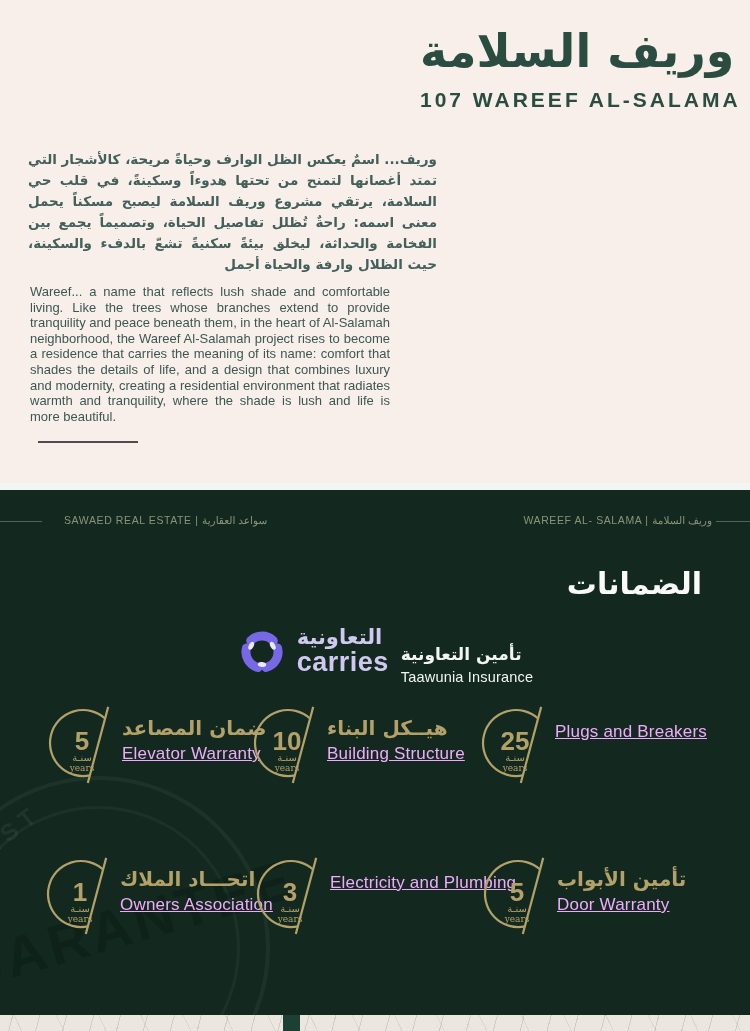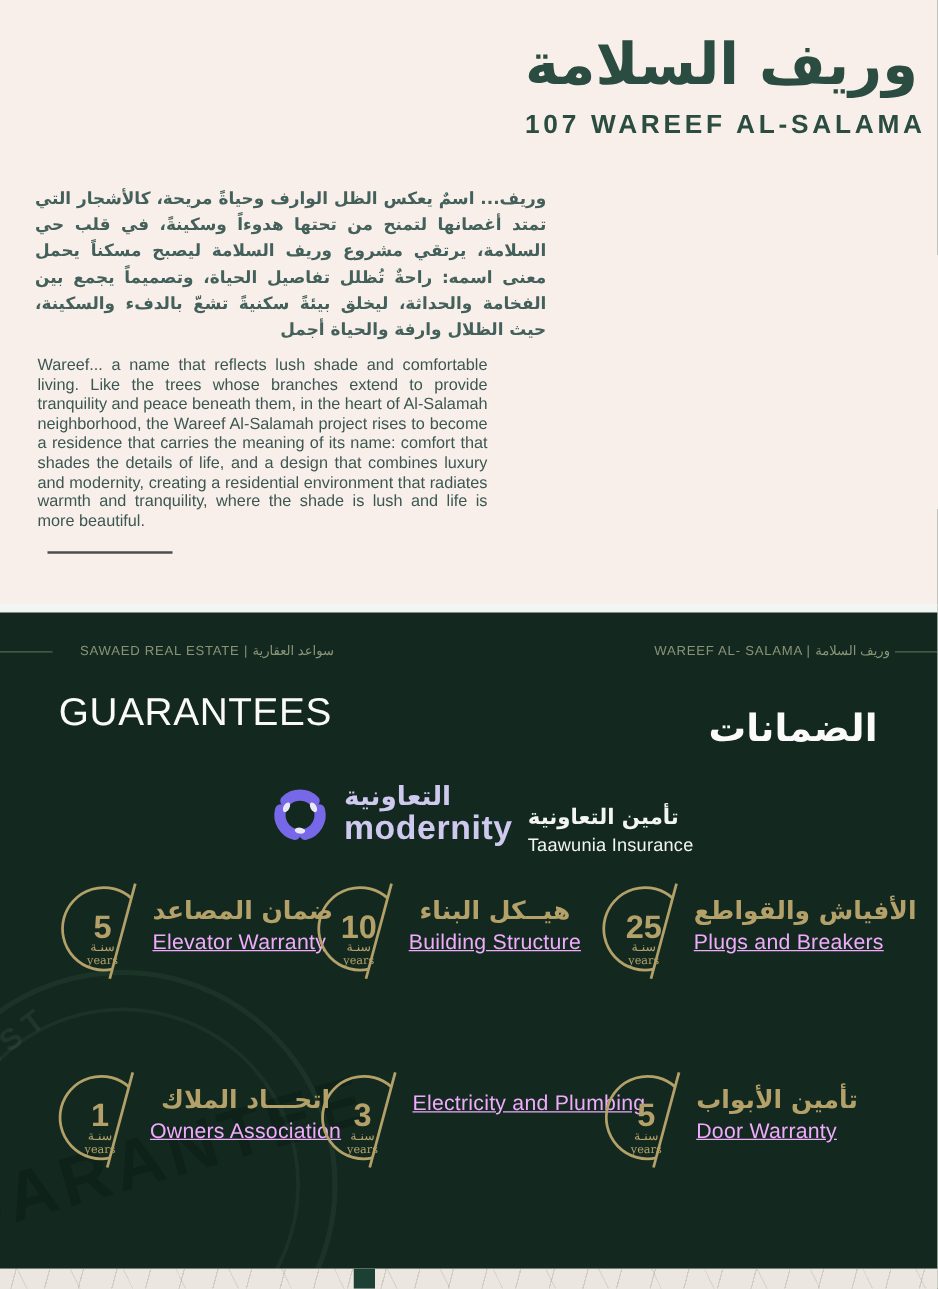--- a/index.html
+++ b/index.html
@@ -38,21 +38,21 @@
   .tw-brand{line-height:1;}
   .tw-brand-ar{font-family:"DejaVu Sans",sans-serif;font-size:21px;font-weight:bold;color:var(--lavender);text-align:left;}
   .tw-brand-en{font-size:27px;font-weight:bold;letter-spacing:0.5px;color:var(--lavender);margin-top:1px;}
   .tw-label{line-height:1.15;}
   .tw-label-ar{font-family:"DejaVu Sans",sans-serif;font-size:17px;font-weight:bold;color:var(--white);margin-top:27px;}
   .tw-label-en{font-size:14.5px;color:var(--white);margin-top:4px;letter-spacing:0.2px;}
 
   .g-item{position:absolute;display:flex;color:var(--accent-gold);}
   .g-badge{flex:0 0 auto;}
   .g-labels{margin-left:-2px;margin-top:15px;}
-  .g-ar{font-family:"DejaVu Sans",sans-serif;font-size:20px;font-weight:bold;color:var(--accent-gold);text-align:center;line-height:1.1;}
+  .g-ar{font-family:"DejaVu Sans",sans-serif;font-size:20px;font-weight:bold;color:var(--accent-gold);text-align:left;line-height:1.1;}
   .g-en{font-size:17px;color:#f0abfc;margin-top:5px;letter-spacing:0.2px;white-space:nowrap;text-decoration:underline;}
   #item0{left:48px;top:212px;}  #item1{left:253px;top:212px;}  #item2{left:481px;top:212px;}
   #item3{left:46px;top:363px;}  #item4{left:256px;top:363px;}  #item5{left:483px;top:363px;}
 
   
   .stamp{position:absolute;left:-74px;top:286px;width:344px;height:344px;border-radius:50%;
     border:4px solid rgba(150,200,165,0.07);pointer-events:none;}
   .stamp-inner{position:absolute;inset:26px;border-radius:50%;border:3px solid rgba(150,200,165,0.06);}
   .stamp-center{position:absolute;left:-20px;top:120px;width:380px;text-align:center;
     transform:rotate(-16deg);font-size:56px;font-weight:bold;letter-spacing:4px;color:rgba(0,10,5,0.20);}
@@ -88,39 +88,38 @@
       <div class="stamp-arc-top">BEST</div>
       <div class="stamp-center">GUARANTEE</div>
 
     </div>
 
     <div class="mini-line l"></div>
     <div class="mini-text l ar">SAWAED REAL ESTATE | سواعد العقارية</div>
     <div class="mini-text r ar">WAREEF AL- SALAMA | وريف السلامة</div>
     <div class="mini-line r"></div>
 
-    <div class="title-en">GUARANTEES</div>
     <div class="title-ar">الضمانات</div>
 
     <div class="insurance">
       <svg class="tw-icon" width="46" height="46" viewBox="0 0 46 46">
         <g fill="none" stroke="#7668e6" stroke-width="9" stroke-linecap="round">
           <path d="M38.5,18.9 A16,16 0 0 1 27.1,38.5"></path>
           <path d="M18.9,38.5 A16,16 0 0 1 7.5,18.9"></path>
           <path d="M11.7,11.7 A16,16 0 0 1 34.3,11.7"></path>
         </g>
         <g fill="#e9e7f8">
           <ellipse cx="23" cy="35.5" rx="4.2" ry="2.4" transform="rotate(8 23 35.5)"></ellipse>
           <ellipse cx="12.2" cy="16.8" rx="4.2" ry="2.4" transform="rotate(118 12.2 16.8)"></ellipse>
           <ellipse cx="33.8" cy="16.8" rx="4.2" ry="2.4" transform="rotate(-118 33.8 16.8)"></ellipse>
         </g>
       </svg>
       <div class="tw-brand">
         <div class="tw-brand-ar">التعاونية</div>
-        <div class="tw-brand-en">modernity</div>
+        <div class="tw-brand-en">carries</div>
       </div>
       <div class="tw-label">
         <div class="tw-label-ar">تأمين التعاونية</div>
         <div class="tw-label-en">Taawunia Insurance</div>
       </div>
     </div>
 
     <div class="g-item" id="item0">
       <svg class="g-badge" width="76" height="85" viewBox="0 0 76 85">
         <path d="M57.1,16.5 A33,33 0 1 0 41.9,73.3" fill="none" stroke="currentColor" stroke-width="2.2"></path>
@@ -151,21 +150,20 @@
 
     <div class="g-item" id="item2">
       <svg class="g-badge" width="76" height="85" viewBox="0 0 76 85">
         <path d="M57.1,16.5 A33,33 0 1 0 41.9,73.3" fill="none" stroke="currentColor" stroke-width="2.2"></path>
         <path d="M39.8,81 L60.2,4.9" fill="none" stroke="currentColor" stroke-width="2.2"></path>
         <text x="34" y="48" text-anchor="middle" font-size="26" font-weight="bold" fill="currentColor" font-family="Liberation Sans, sans-serif">25</text>
         <text x="34" y="59" text-anchor="middle" font-size="10" fill="currentColor" font-family="DejaVu Sans, sans-serif">سنـة</text>
         <text x="34" y="69" text-anchor="middle" font-size="9" fill="currentColor" font-family="DejaVu Serif, serif">years</text>
       </svg>
       <div class="g-labels">
-        <div class="g-ar">الأفياش والقواطع</div>
         <div class="g-en">Plugs and Breakers</div>
       </div>
     </div>
 
     <div class="g-item" id="item3">
       <svg class="g-badge" width="76" height="85" viewBox="0 0 76 85">
         <path d="M57.1,16.5 A33,33 0 1 0 41.9,73.3" fill="none" stroke="currentColor" stroke-width="2.2"></path>
         <path d="M39.8,81 L60.2,4.9" fill="none" stroke="currentColor" stroke-width="2.2"></path>
         <text x="34" y="48" text-anchor="middle" font-size="26" font-weight="bold" fill="currentColor" font-family="Liberation Sans, sans-serif">1</text>
         <text x="34" y="59" text-anchor="middle" font-size="10" fill="currentColor" font-family="DejaVu Sans, sans-serif">سنـة</text>

